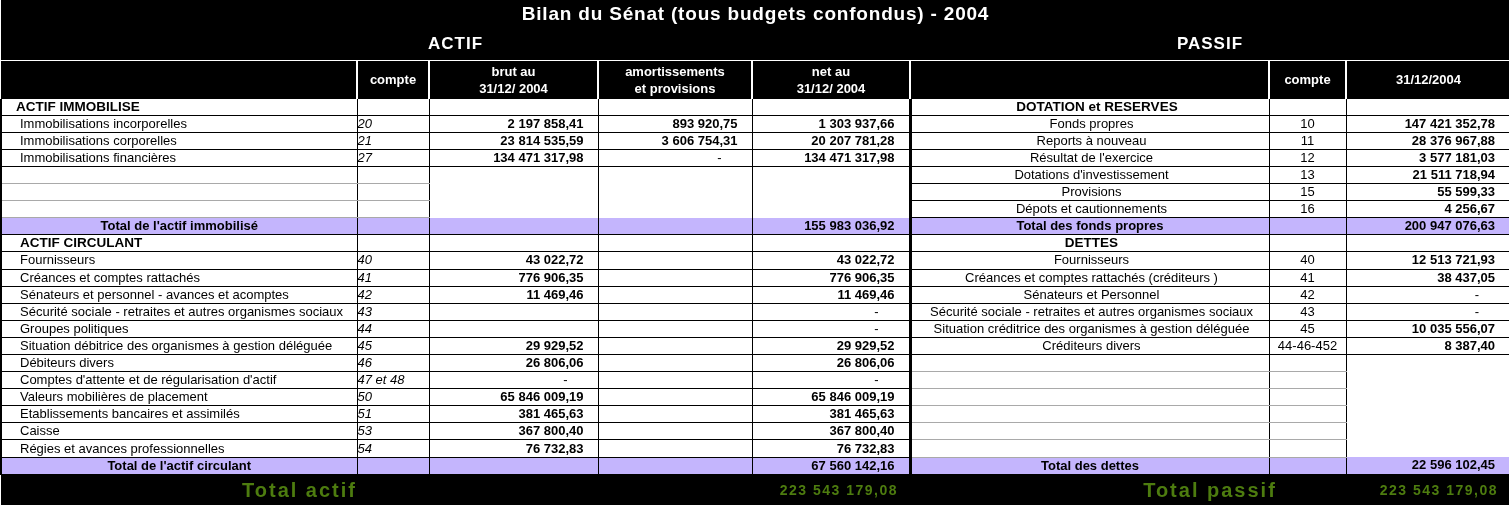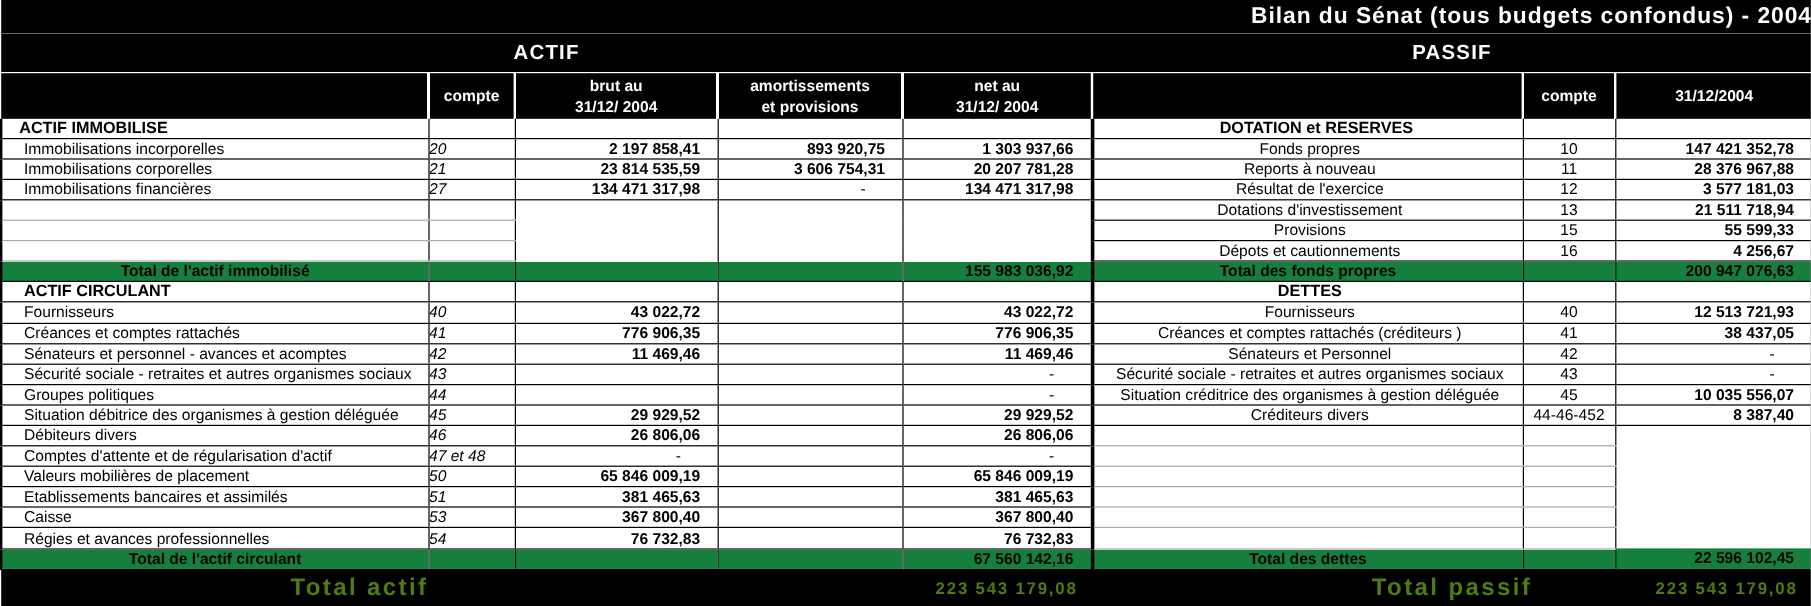--- a/index.html
+++ b/index.html
@@ -2,41 +2,41 @@
 <html><head>
 <meta charset="utf-8">
 <style>
   html,body{margin:0;padding:0;background:#fff;}
   #page{width:1509px;height:505px;position:relative;font-family:"Liberation Sans",sans-serif;background:#fff;}
   table.sheet{width:1509px;height:505px;border-collapse:collapse;table-layout:fixed;}
   td{padding:0;overflow:hidden;white-space:nowrap;font-size:13px;color:#000;vertical-align:middle;line-height:16px;}
 
   
   tr.title-row{height:28px;}
-  td.title{background:#000;color:#fff;text-align:right;font-weight:bold;font-size:19px;letter-spacing:.8px;}
+  td.title{background:#000;color:#fff;text-align:center;font-weight:bold;font-size:19px;letter-spacing:.8px;}
   tr.band-row{height:32px;}
   td.band{background:#000;color:#fff;text-align:center;font-weight:bold;font-size:17px;letter-spacing:1px;}
   tr.hdr{height:38px;}
   td.hd{background:#000;color:#fff;text-align:center;font-weight:bold;font-size:13px;border-left:2px solid #fff;border-top:1px solid #fff;}
   td.hd0{border-left:none;}
   .hl{display:block;line-height:17px;}
 
   
   .c1{border-left:2px solid #000;text-align:left;padding-left:18px;}
   .c2{border-left:1px solid #000;text-align:left;font-style:italic;}
   .c3,.c4,.c5{border-left:1px solid #000;}
   .c6{border-left:3px solid #000;text-align:center;padding-left:3px;}
   .c7{border-left:1px solid #000;text-align:center;}
   .c8{border-left:1px solid #000;border-right:2px solid #000;}
 
   .bb{border-bottom:1px solid #000;}      
   .gb{border-bottom:1px solid #a9a9a9;}   
   .sec{font-weight:bold;font-size:13.5px;}
   .ind{padding-left:14px;}
-  .tot{background:#15803d;}
+  .tot{background:#c4b5fd;}
   .totlbl{font-weight:bold;text-align:center;padding-left:0;}
   .num{text-align:right;padding-right:14px;font-weight:bold;}
   .dash{text-align:right;padding-right:30px;font-weight:normal;}
 
   
   tr.foot-row{height:30px;}
   td.foot{background:#000;}
   .footwrap{position:relative;width:1509px;height:30px;}
   .footwrap span{position:absolute;top:0;line-height:30px;color:#4d7c0f;font-weight:bold;}
   .fa-lbl{left:0;width:597px;text-align:center;font-size:20px;letter-spacing:2px;}

